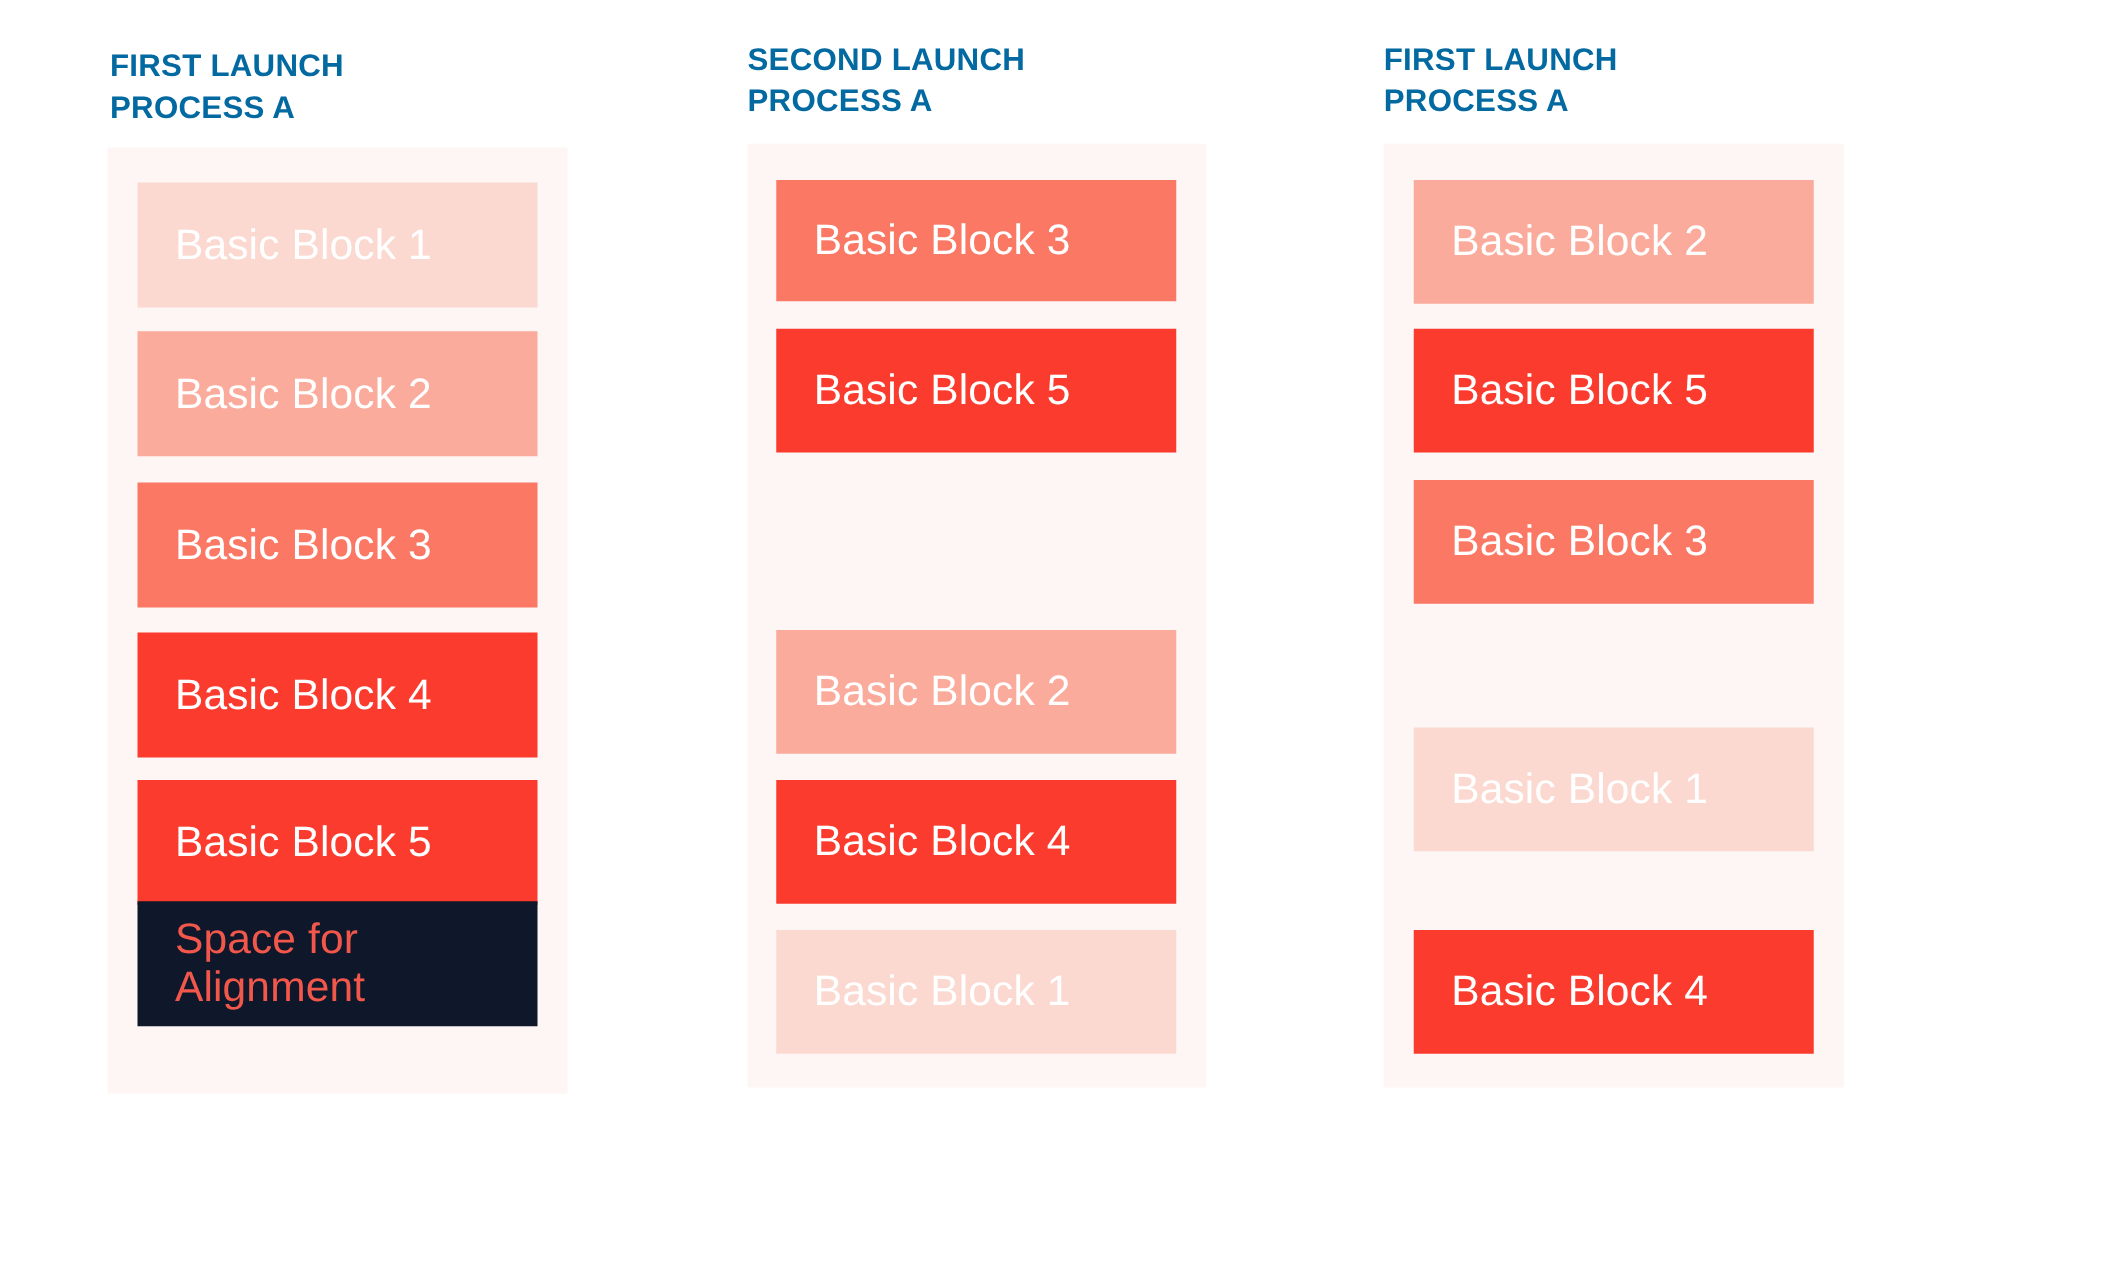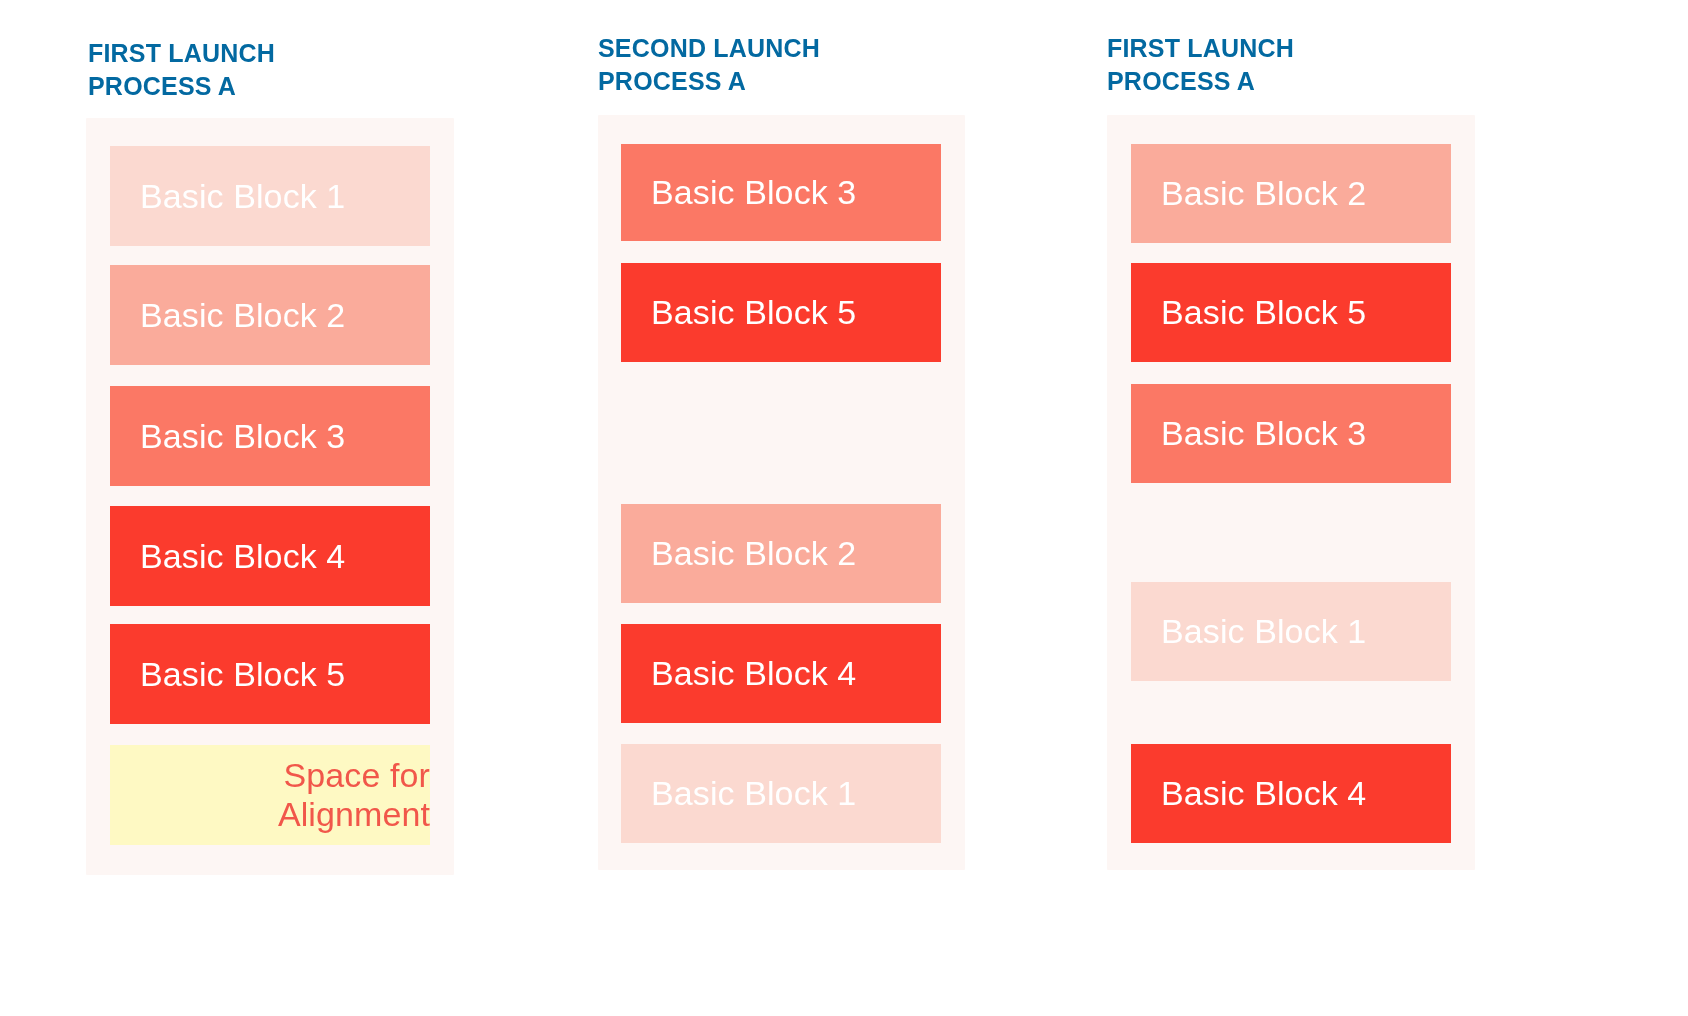--- a/index.html
+++ b/index.html
@@ -95,21 +95,21 @@
     <div class="col-title">FIRST LAUNCH
 PROCESS A</div>
   </div>
 
   <div id="blocks-layer">
       <div class="block" style="left: 110px; width: 320px; top: 146px; height: 100px; background: rgb(251, 217, 208);">Basic Block 1</div>
       <div class="block" style="left: 110px; width: 320px; top: 265px; height: 100px; background: rgb(250, 171, 155);">Basic Block 2</div>
       <div class="block" style="left: 110px; width: 320px; top: 386px; height: 100px; background: rgb(251, 120, 101);">Basic Block 3</div>
       <div class="block" style="left: 110px; width: 320px; top: 506px; height: 100px; background: rgb(251, 59, 45);">Basic Block 4</div>
       <div class="block" style="left: 110px; width: 320px; top: 624px; height: 100px; background: rgb(251, 59, 45);">Basic Block 5</div>
-      <div class="block spacer" style="left: 110px; width: 320px; top: 745px; height: 100px; background: #fef9c3; color: rgb(241, 87, 74); text-align: right;">Space for Alignment</div>
+      <div class="block spacer" style="left: 110px; width: 320px; top: 721px; height: 100px; background: #0f172a; color: rgb(241, 87, 74);">Space for Alignment</div>
       <div class="block" style="left: 621px; width: 320px; top: 144px; height: 97px; background: rgb(251, 120, 101);">Basic Block 3</div>
       <div class="block" style="left: 621px; width: 320px; top: 263px; height: 99px; background: rgb(251, 59, 45);">Basic Block 5</div>
       <div class="block" style="left: 621px; width: 320px; top: 504px; height: 99px; background: rgb(250, 171, 155);">Basic Block 2</div>
       <div class="block" style="left: 621px; width: 320px; top: 624px; height: 99px; background: rgb(251, 59, 45);">Basic Block 4</div>
       <div class="block" style="left: 621px; width: 320px; top: 744px; height: 99px; background: rgb(251, 217, 208);">Basic Block 1</div>
       <div class="block" style="left: 1131px; width: 320px; top: 144px; height: 99px; background: rgb(250, 171, 155);">Basic Block 2</div>
       <div class="block" style="left: 1131px; width: 320px; top: 263px; height: 99px; background: rgb(251, 59, 45);">Basic Block 5</div>
       <div class="block" style="left: 1131px; width: 320px; top: 384px; height: 99px; background: rgb(251, 120, 101);">Basic Block 3</div>
       <div class="block" style="left: 1131px; width: 320px; top: 582px; height: 99px; background: rgb(251, 217, 208);">Basic Block 1</div>
       <div class="block" style="left: 1131px; width: 320px; top: 744px; height: 99px; background: rgb(251, 59, 45);">Basic Block 4</div>

